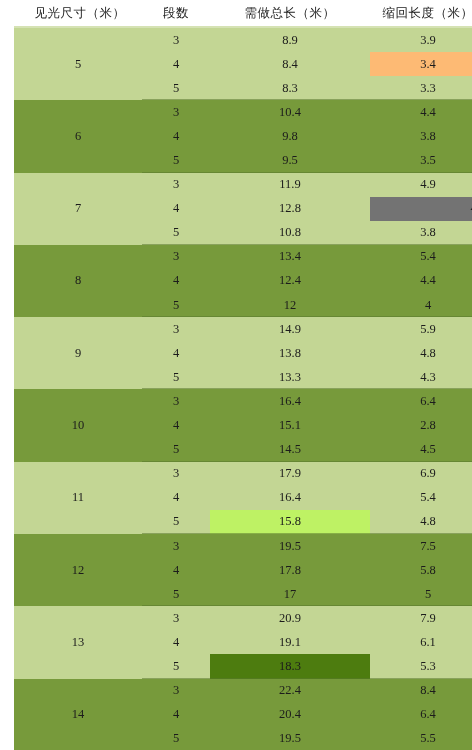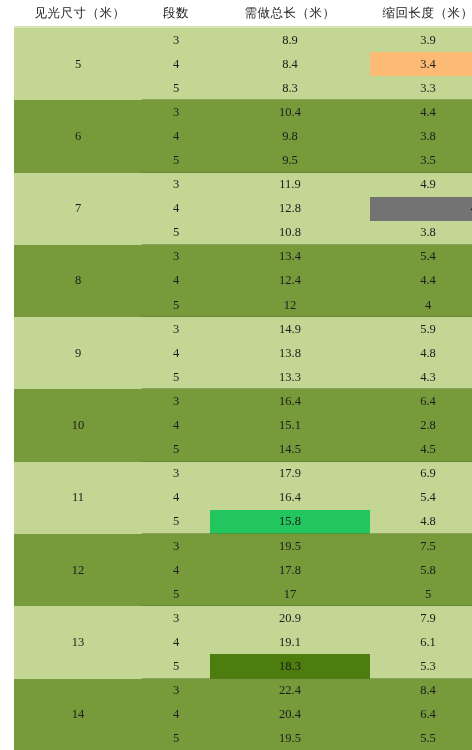--- a/index.html
+++ b/index.html
@@ -218,21 +218,21 @@
             <td style="background: rgb(195, 214, 148); margin-top: 28px;">17.9</td>
             <td style="background: rgb(195, 214, 148);">6.9</td>
           </tr>
           <tr class="band-light">
             <td style="background: rgb(195, 214, 148);">4</td>
             <td style="background: rgb(195, 214, 148);">16.4</td>
             <td style="background: rgb(195, 214, 148);">5.4</td>
           </tr>
           <tr class="band-light band-end">
             <td style="background: rgb(195, 214, 148);">5</td>
-            <td style="background: #22c55e; margin-top: 40px;">15.8</td>
+            <td style="background: #bef264; margin-top: 40px;">15.8</td>
             <td style="background: rgb(195, 214, 148);">4.8</td>
           </tr>
           <tr class="band-dark">
             <td class="span-cell" rowspan="3" style="background: rgb(119, 154, 59);">12</td>
             <td style="background: rgb(119, 154, 59);">3</td>
             <td style="background: rgb(119, 154, 59);">19.5</td>
             <td style="background: rgb(119, 154, 59);">7.5</td>
           </tr>
           <tr class="band-dark">
             <td style="background: rgb(119, 154, 59);">4</td>

